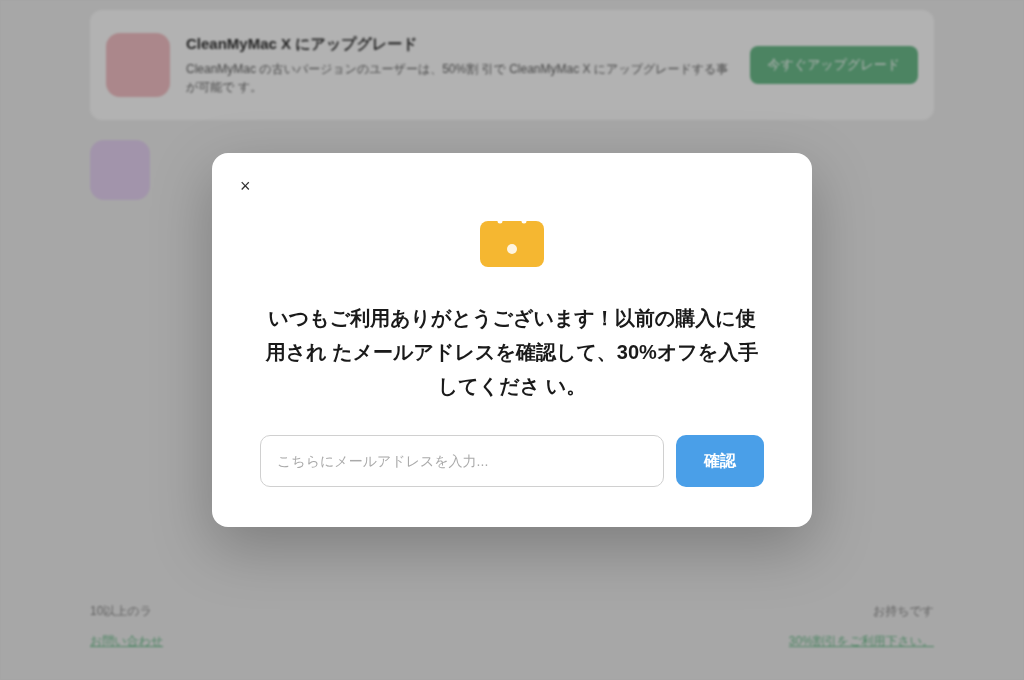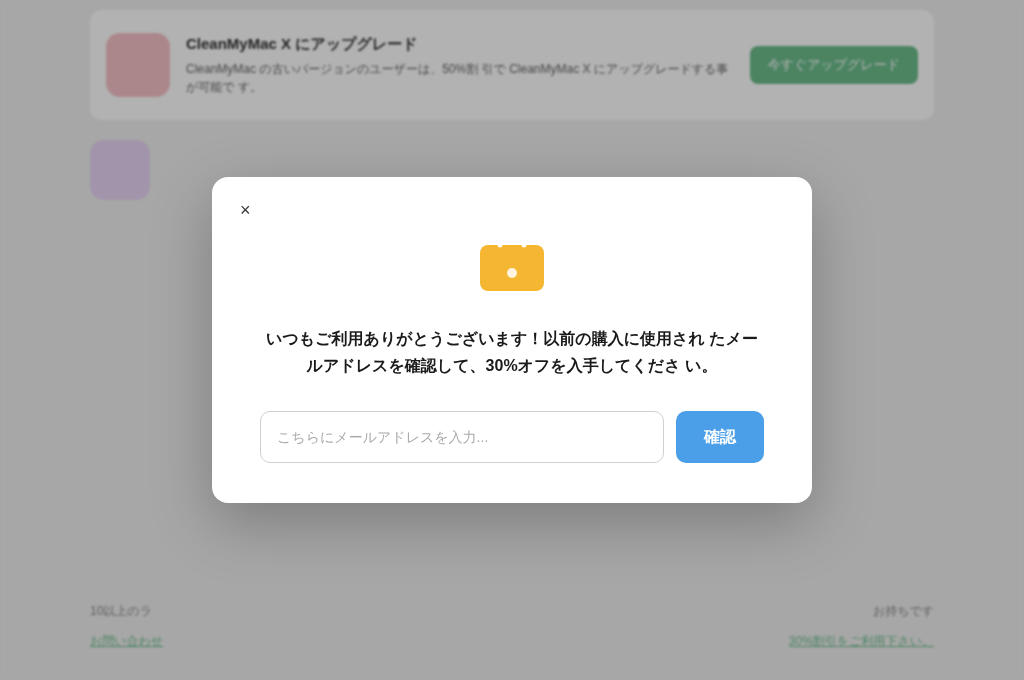--- a/index.html
+++ b/index.html
@@ -163,21 +163,21 @@
       margin-bottom: 28px;
       margin-top: 8px;
     }
 
     .shopping-bag-icon {
       width: 80px;
       height: 80px;
     }
 
     .modal-title {
-      font-size: 16px;
+      font-size: 20px;
       font-weight: 600;
       color: #1a1a1a;
       text-align: center;
       line-height: 1.7;
       margin-bottom: 32px;
     }
 
     .modal-input-row {
       display: flex;
       gap: 12px;

